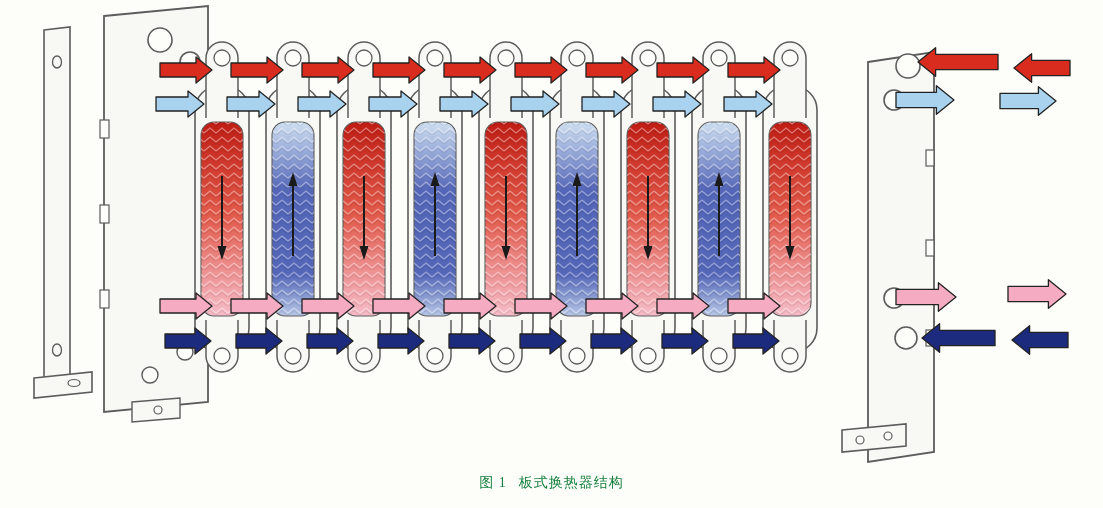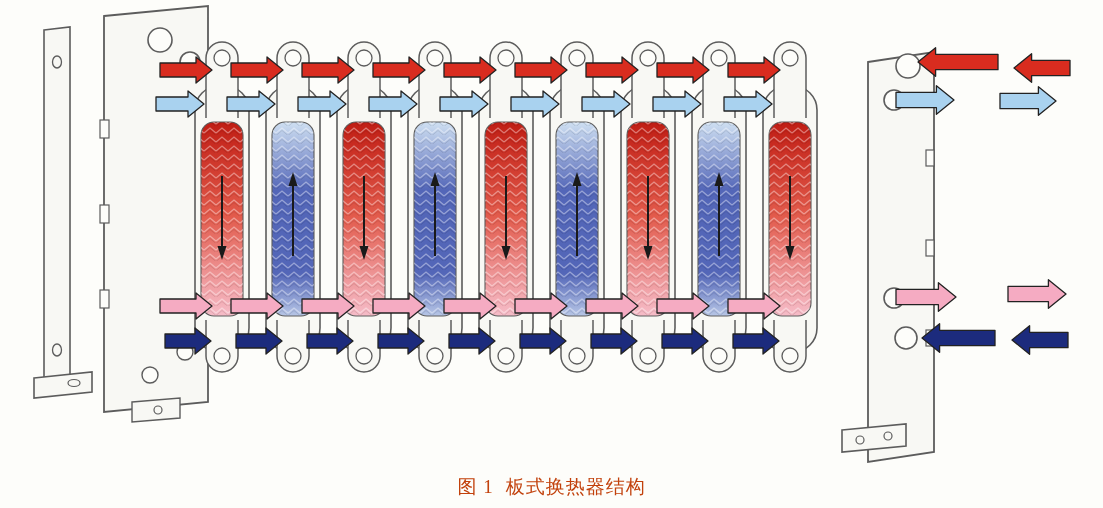--- a/index.html
+++ b/index.html
@@ -1,19 +1,19 @@
 <!DOCTYPE html>
 <html><head>
 <meta charset="utf-8">
 <style>
   html,body{margin:0;padding:0;}
   body{width:1103px;height:508px;overflow:hidden;font-family:"Liberation Sans",sans-serif;}
   figure{margin:0;width:1103px;height:508px;display:flex;flex-direction:column;align-items:center;row-gap:4px;}
   svg{display:block;flex:0 0 auto;}
-  figcaption{font-family:"Liberation Serif",serif;font-size:19px;color:#c2410c;letter-spacing:1px;}
+  figcaption{font-family:"Liberation Serif",serif;font-size:14px;color:#15803d;letter-spacing:1px;}
   .caption-gap{display:inline-block;width:12px;}
 </style>
 </head>
 <body style="background: rgb(253, 253, 250);">
 
 <figure>
   <svg id="diagram-svg" viewBox="0 0 1103 470" width="1103" height="470" role="img">
       <defs>
         <linearGradient id="grad-hot" x1="0" y1="0" x2="0" y2="1">
           <stop offset="0%" stop-color="#c01d14"></stop>

